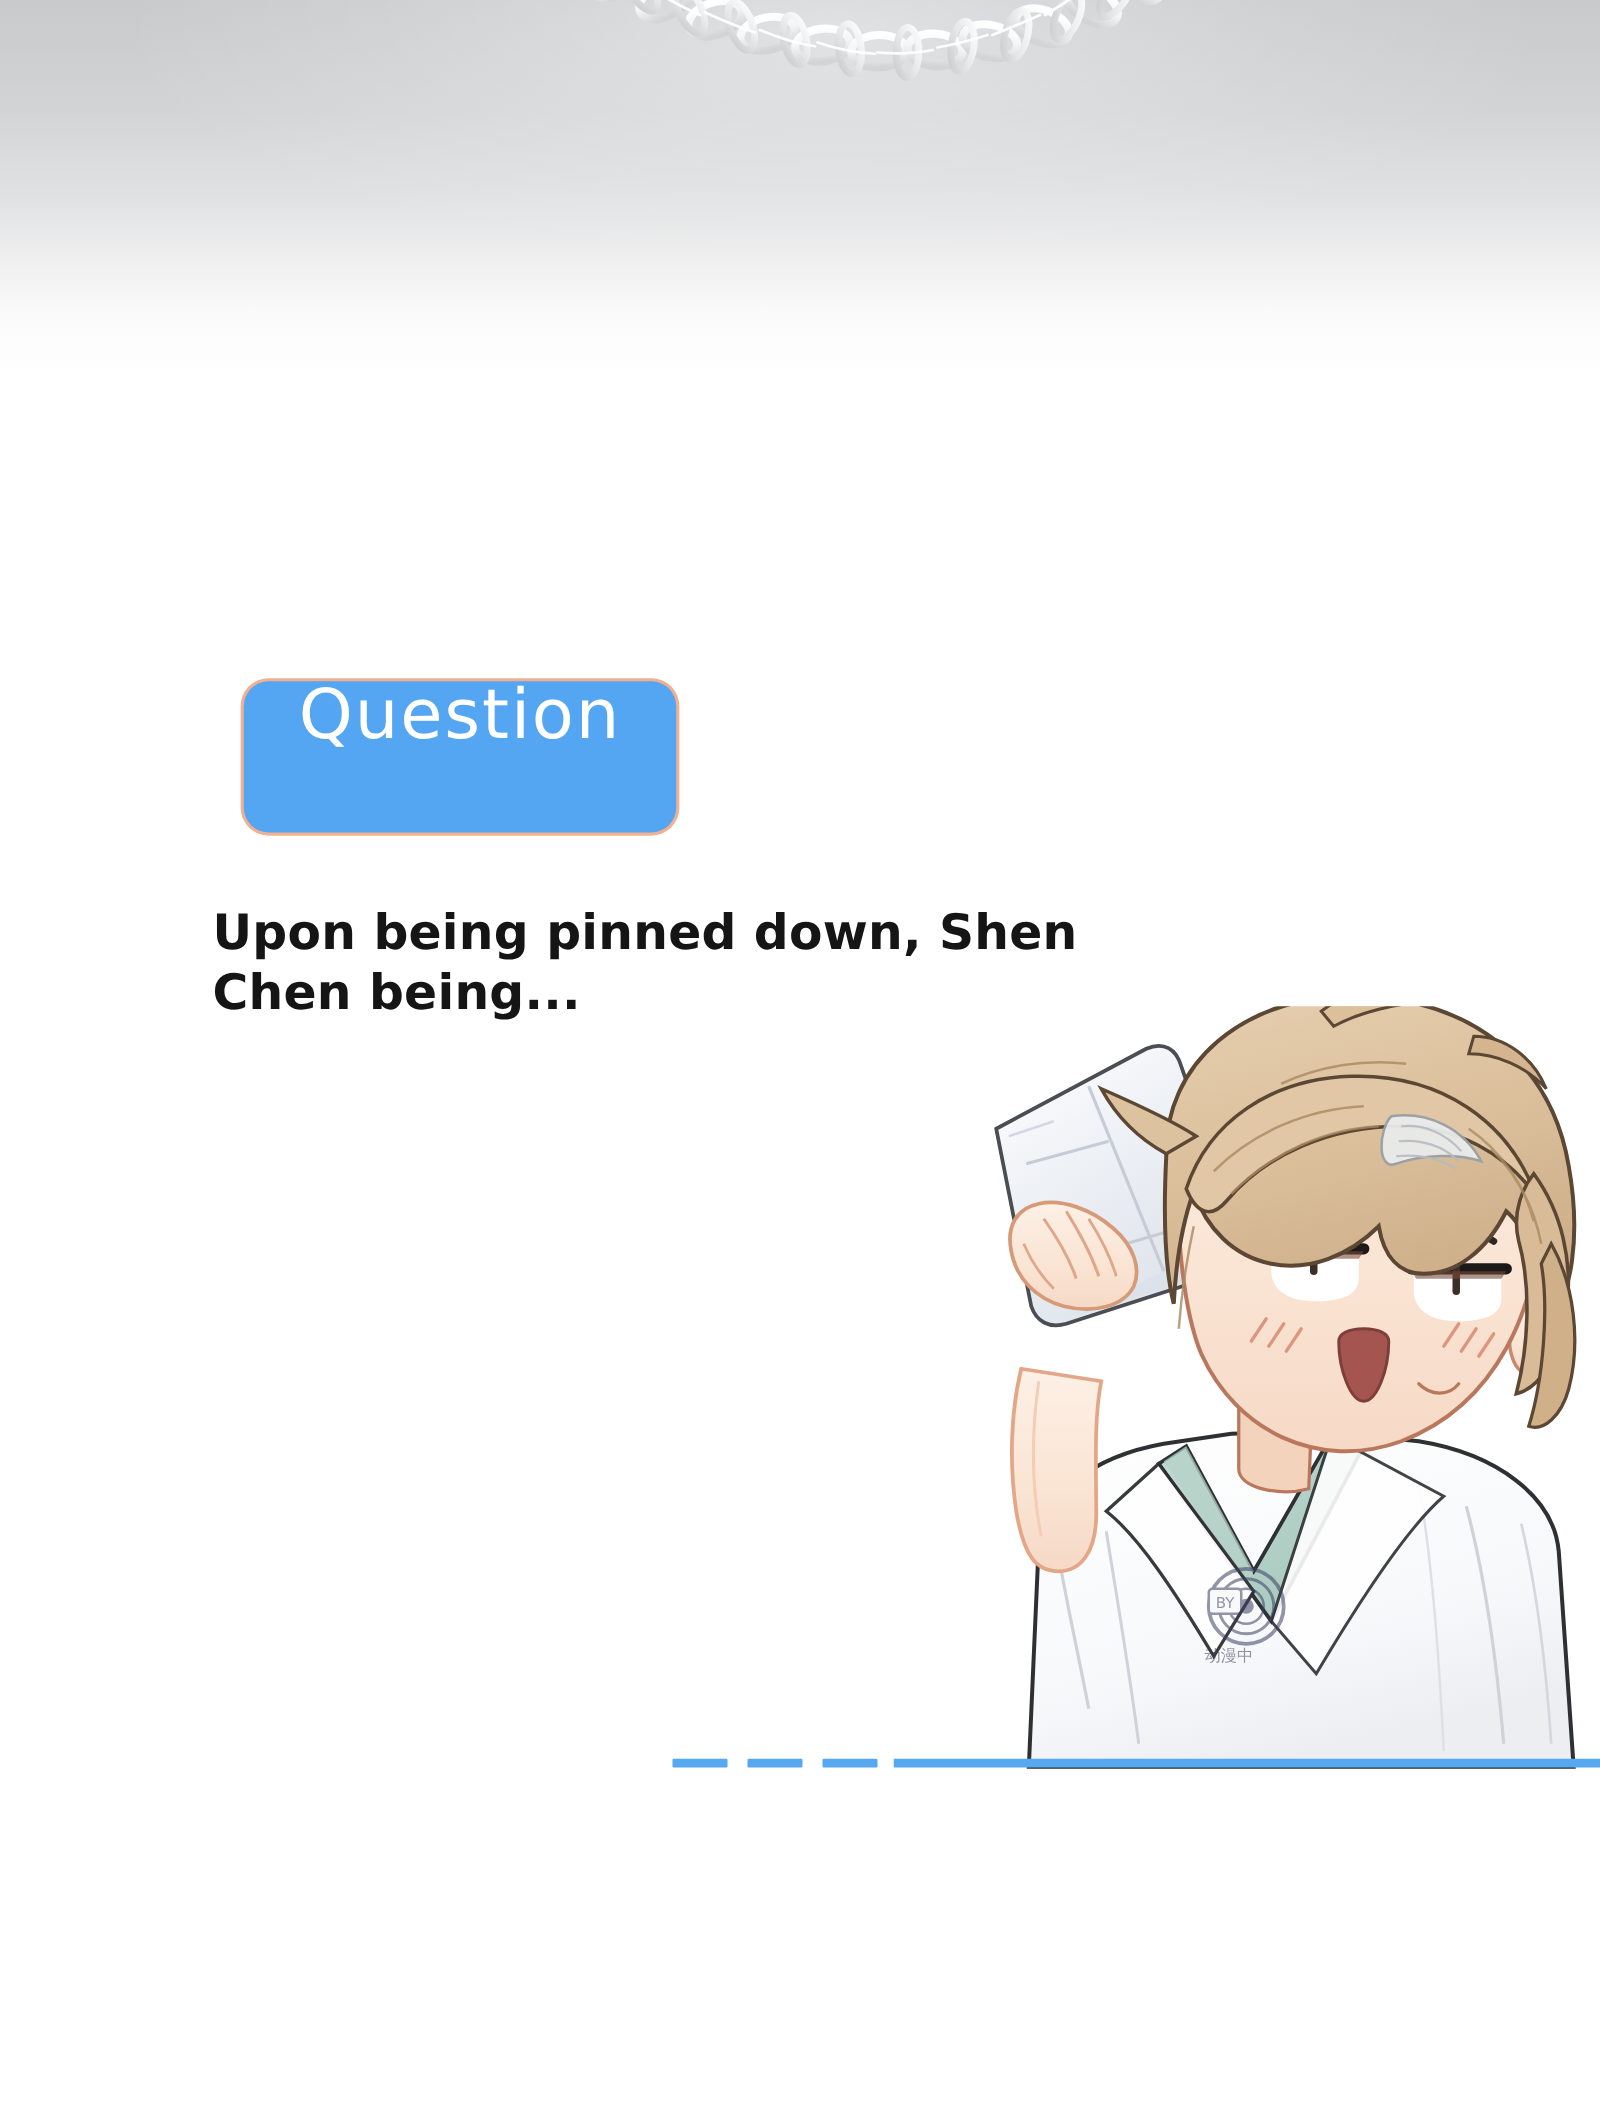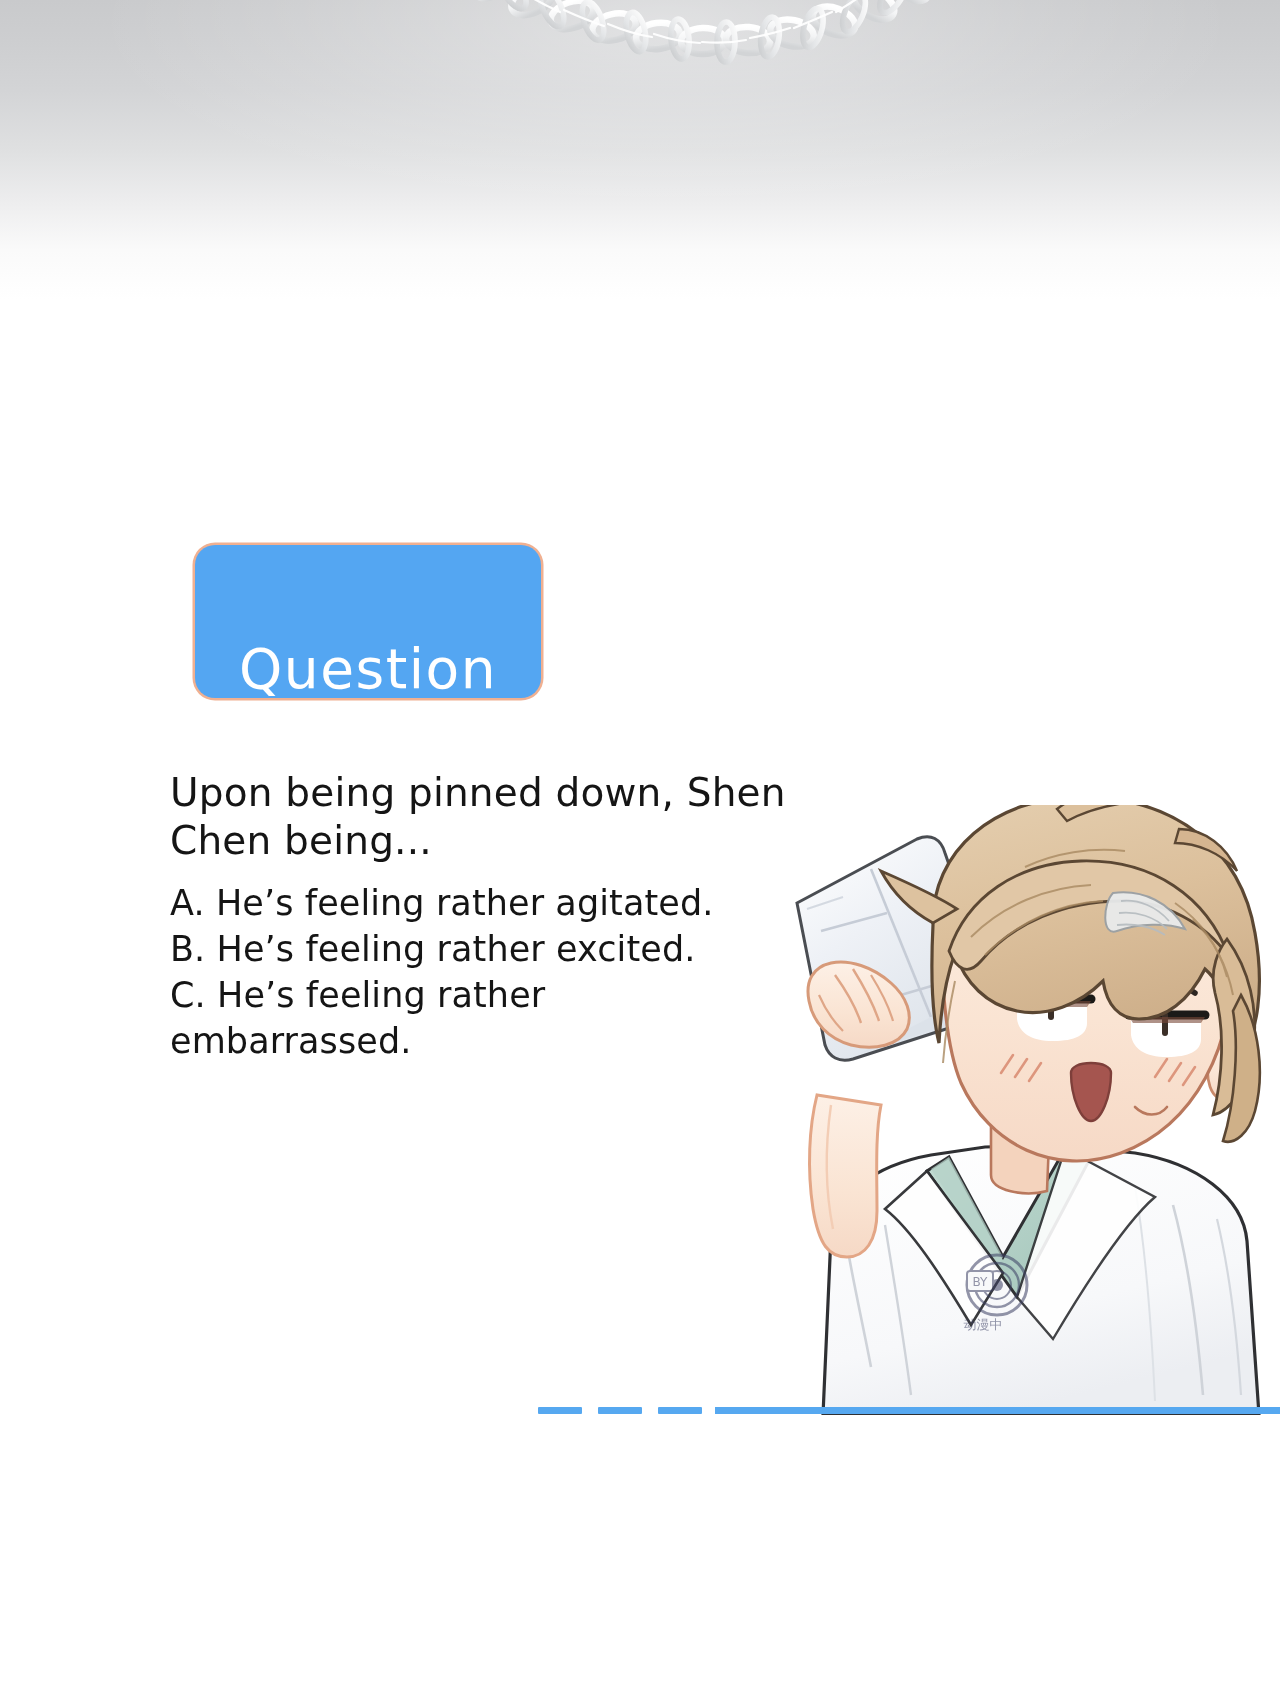--- a/index.html
+++ b/index.html
@@ -37,48 +37,47 @@
   
   .chain-wrap {
     position:absolute; left:470px; top:-34px;
     width:470px; height:130px;
   }
 
   
   .badge {
     position:absolute;
     left:195px; top:545px;
-    width:346px; height:153px;
+    width:346px; height:121px;
     background:#54a6f2;
     border-radius:20px;
     box-shadow:0 0 0 2.5px #f0b091;
-    display:flex; align-items:flex-end; justify-content:center;
+    display:flex; align-items:flex-start; justify-content:center;
   }
   .badge-label {
     color:#ffffff;
     font-family:"DejaVu Sans", sans-serif;
     font-size:55px;
     font-weight:400;
     letter-spacing:1.5px;
     line-height:1;
     transform:translateY(-1px);
   }
 
   
   .qtext {
     position:absolute;
     left:170px; top:723px;
     width:690px;
     color:#151515;
     font-family:"DejaVu Sans", sans-serif;
     font-size:39px;
     line-height:48px;
-    font-weight:400;
+    font-weight:700;
     letter-spacing:0.2px;
-    margin-top:46px;
   }
   .qtext .l { display:block; white-space:nowrap; }
 
   
   .options {
     position:absolute;
     left:170px; top:880px;
     width:640px;
     color:#151515;
     font-family:"DejaVu Sans", sans-serif;
@@ -186,26 +185,20 @@
 
   <div class="badge">
     <span class="badge-label">Question</span>
   </div>
 
   <div class="qtext">
     <span class="l">Upon being pinned down, Shen</span>
     <span class="l">Chen being...</span>
   </div>
 
-  <div class="options">
-    <span class="opt">A. He’s feeling rather agitated.</span>
-    <span class="opt">B. He’s feeling rather excited.</span>
-    <span class="opt">C. He’s feeling rather</span>
-    <span class="opt">embarrassed.</span>
-  </div>
 
   <div class="character">
     <svg width="545" height="610" viewBox="0 0 545 610">
       <defs>
         <linearGradient id="hairG" x1="0" y1="0" x2="0.3" y2="1">
           <stop offset="0%" stop-color="#e5cfb0"></stop>
           <stop offset="50%" stop-color="#dcc09c"></stop>
           <stop offset="100%" stop-color="#cdae89"></stop>
         </linearGradient>
         <linearGradient id="skinG" x1="0" y1="0" x2="0" y2="1">

